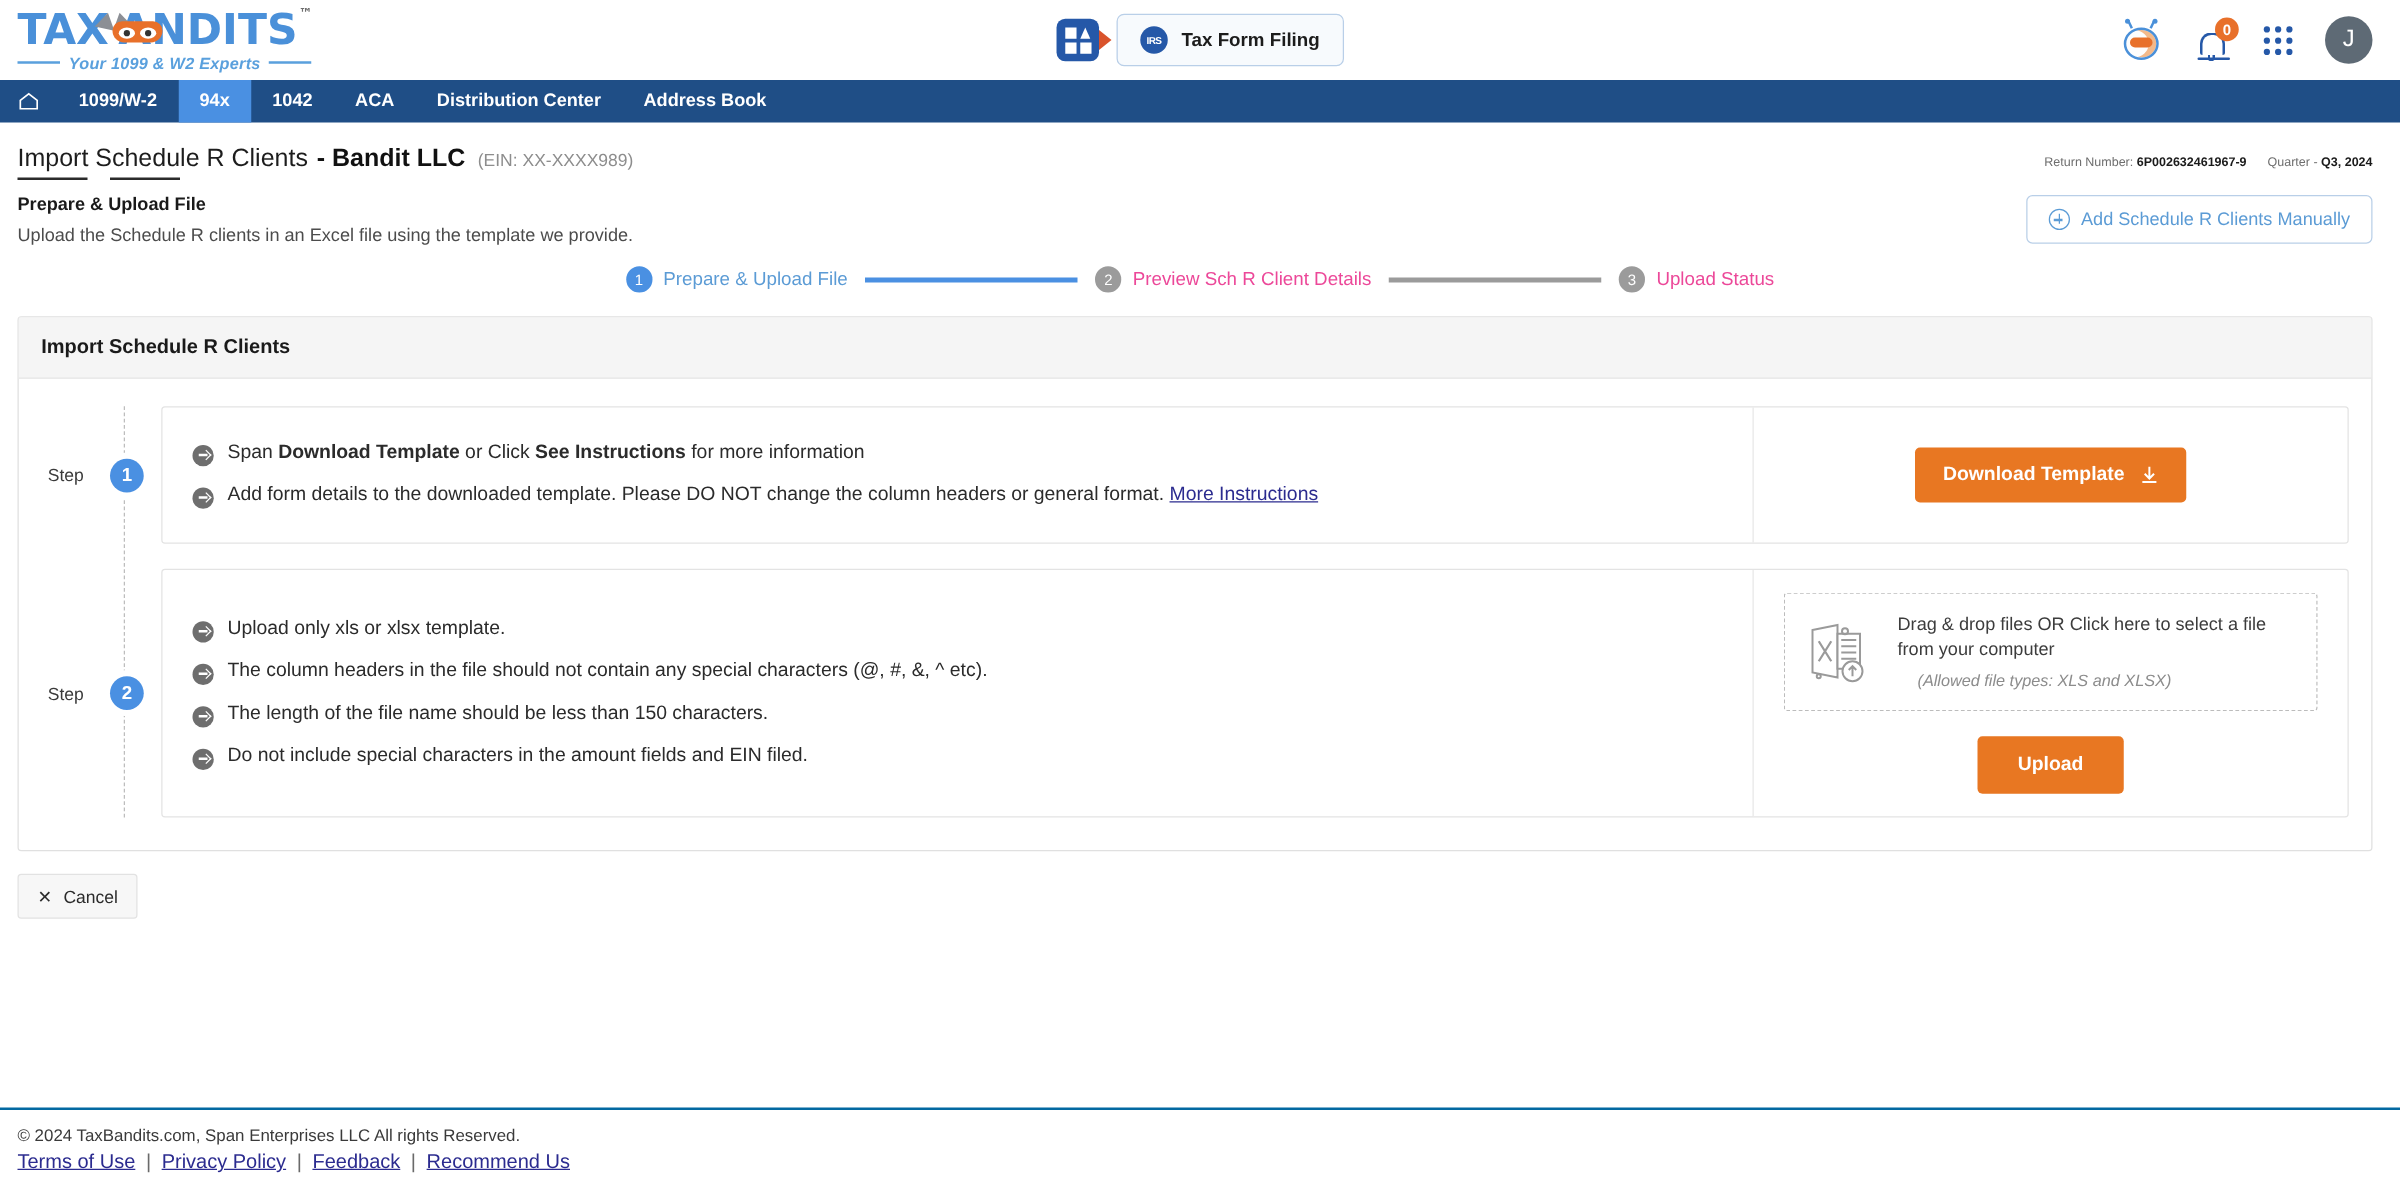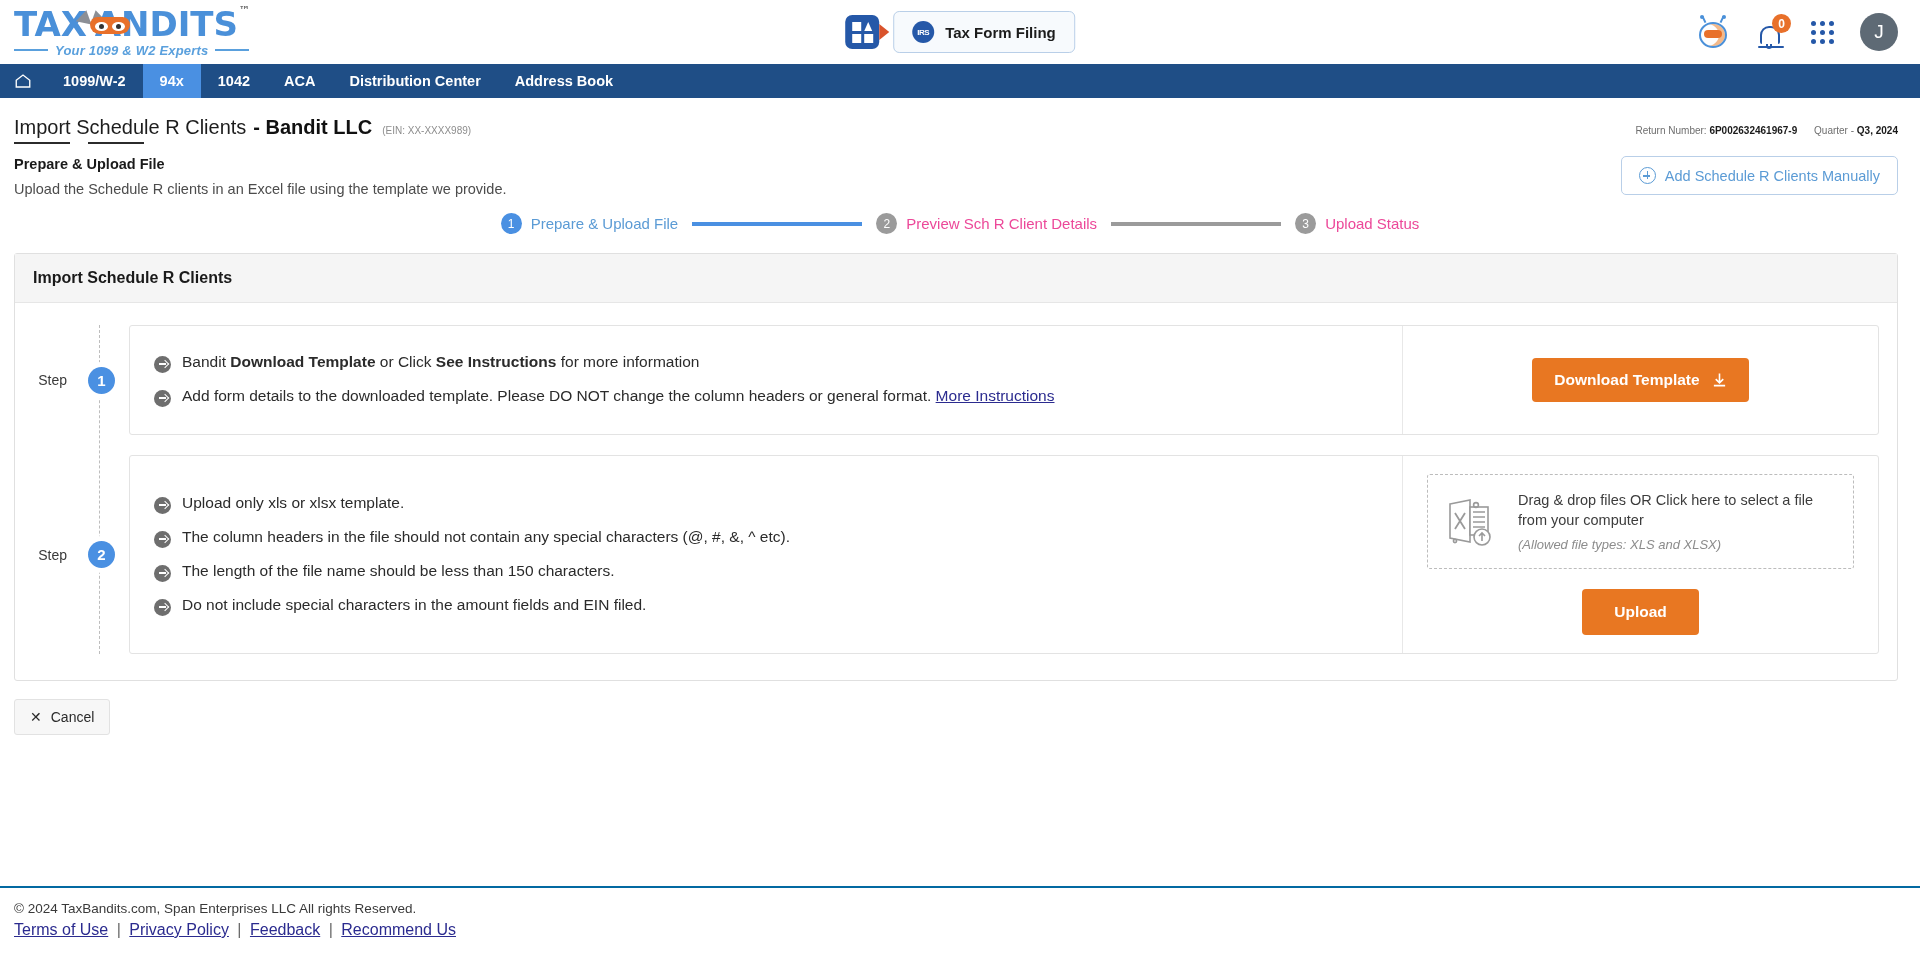--- a/index.html
+++ b/index.html
@@ -140,21 +140,21 @@
     padding: 0 17px; display: flex; align-items: center; cursor: pointer; white-space: nowrap;
   }
   .nav-item.active { background: #4a90e2; }
 
   
   .title-row {
     display: flex; align-items: baseline; padding: 18px 22px 0 14px; position: relative;
   }
   .page-title { font-size: 20px; color: #1d1d1d; font-weight: 400; }
   .page-title-strong { font-size: 20px; font-weight: bold; color: #111; margin-left: 7px; }
-  .page-ein { font-size: 10px; color: #8d8d8d; margin-left: 10px; }
+  .page-ein { font-size: 14px; color: #8d8d8d; margin-left: 10px; }
   .title-underline { position: absolute; left: 14px; top: 44px; display:flex; gap:18px; }
   .title-underline i { display:block; height: 2px; background: #2b2b2b; }
   .title-underline i.a { width: 56px; } .title-underline i.b { width: 56px; }
   .title-right { margin-left: auto; font-size: 10px; color: #6e6e6e; }
   .title-right b { color: #1a1a1a; }
   .title-right .q { margin-left: 14px; }
 
   
   .subhead { padding: 17px 22px 0 14px; display: flex; align-items: flex-start; }
   .subhead h2 { font-size: 14.5px; font-weight: bold; color: #1a1a1a; }
@@ -427,21 +427,21 @@
 
     <div class="step-block">
       <div class="step-marker">
         <span class="stext">Step</span>
         <span class="sbubble">1</span>
       </div>
       <div class="step-panel">
         <div class="panel-left">
           <div class="bullet">
             <span class="arr"></span>
-            <span><span>Bandit </span><b>Download Template</b><span> or Click </span><b>See Instructions</b><span> for more information</span></span>
+            <span><span>Span </span><b>Download Template</b><span> or Click </span><b>See Instructions</b><span> for more information</span></span>
           </div>
           <div class="bullet">
             <span class="arr"></span>
             <span><span>Add form details to the downloaded template. Please DO NOT change the column headers or general format. </span><a href="#">More Instructions</a></span>
           </div>
         </div>
         <div class="panel-right">
           <button class="btn-orange">
             <span>Download Template</span>
             <svg width="15" height="16" viewBox="0 0 16 16" fill="none" stroke="#fff" stroke-width="1.7">
@@ -485,21 +485,21 @@
                 <rect x="24" y="12" width="18" height="28" fill="#fff"></rect>
                 <path d="M27 17 H39 M27 22 H39 M27 27 H39 M27 32 H39"></path>
                 <circle cx="36" cy="42" r="8" fill="#fff"></circle>
                 <path d="M36 46 V38 M33 41 L36 38 L39 41"></path>
                 <circle cx="30" cy="10" r="2.4"></circle>
                 <circle cx="9" cy="46" r="1.6"></circle>
               </svg>
             </span>
             <span>
               <span class="dz-text">Drag &amp; drop files OR Click here to select a file from your computer</span>
-              <span class="dz-sub" style="display:block;">(Allowed file types: XLS and XLSX)</span>
+              <span class="dz-sub" style="display:block;margin-left:16px;">(Allowed file types: XLS and XLSX)</span>
             </span>
           </div>
           <button class="btn-orange upload">
             <span>Upload</span>
           </button>
         </div>
       </div>
     </div>
 
   </div>

